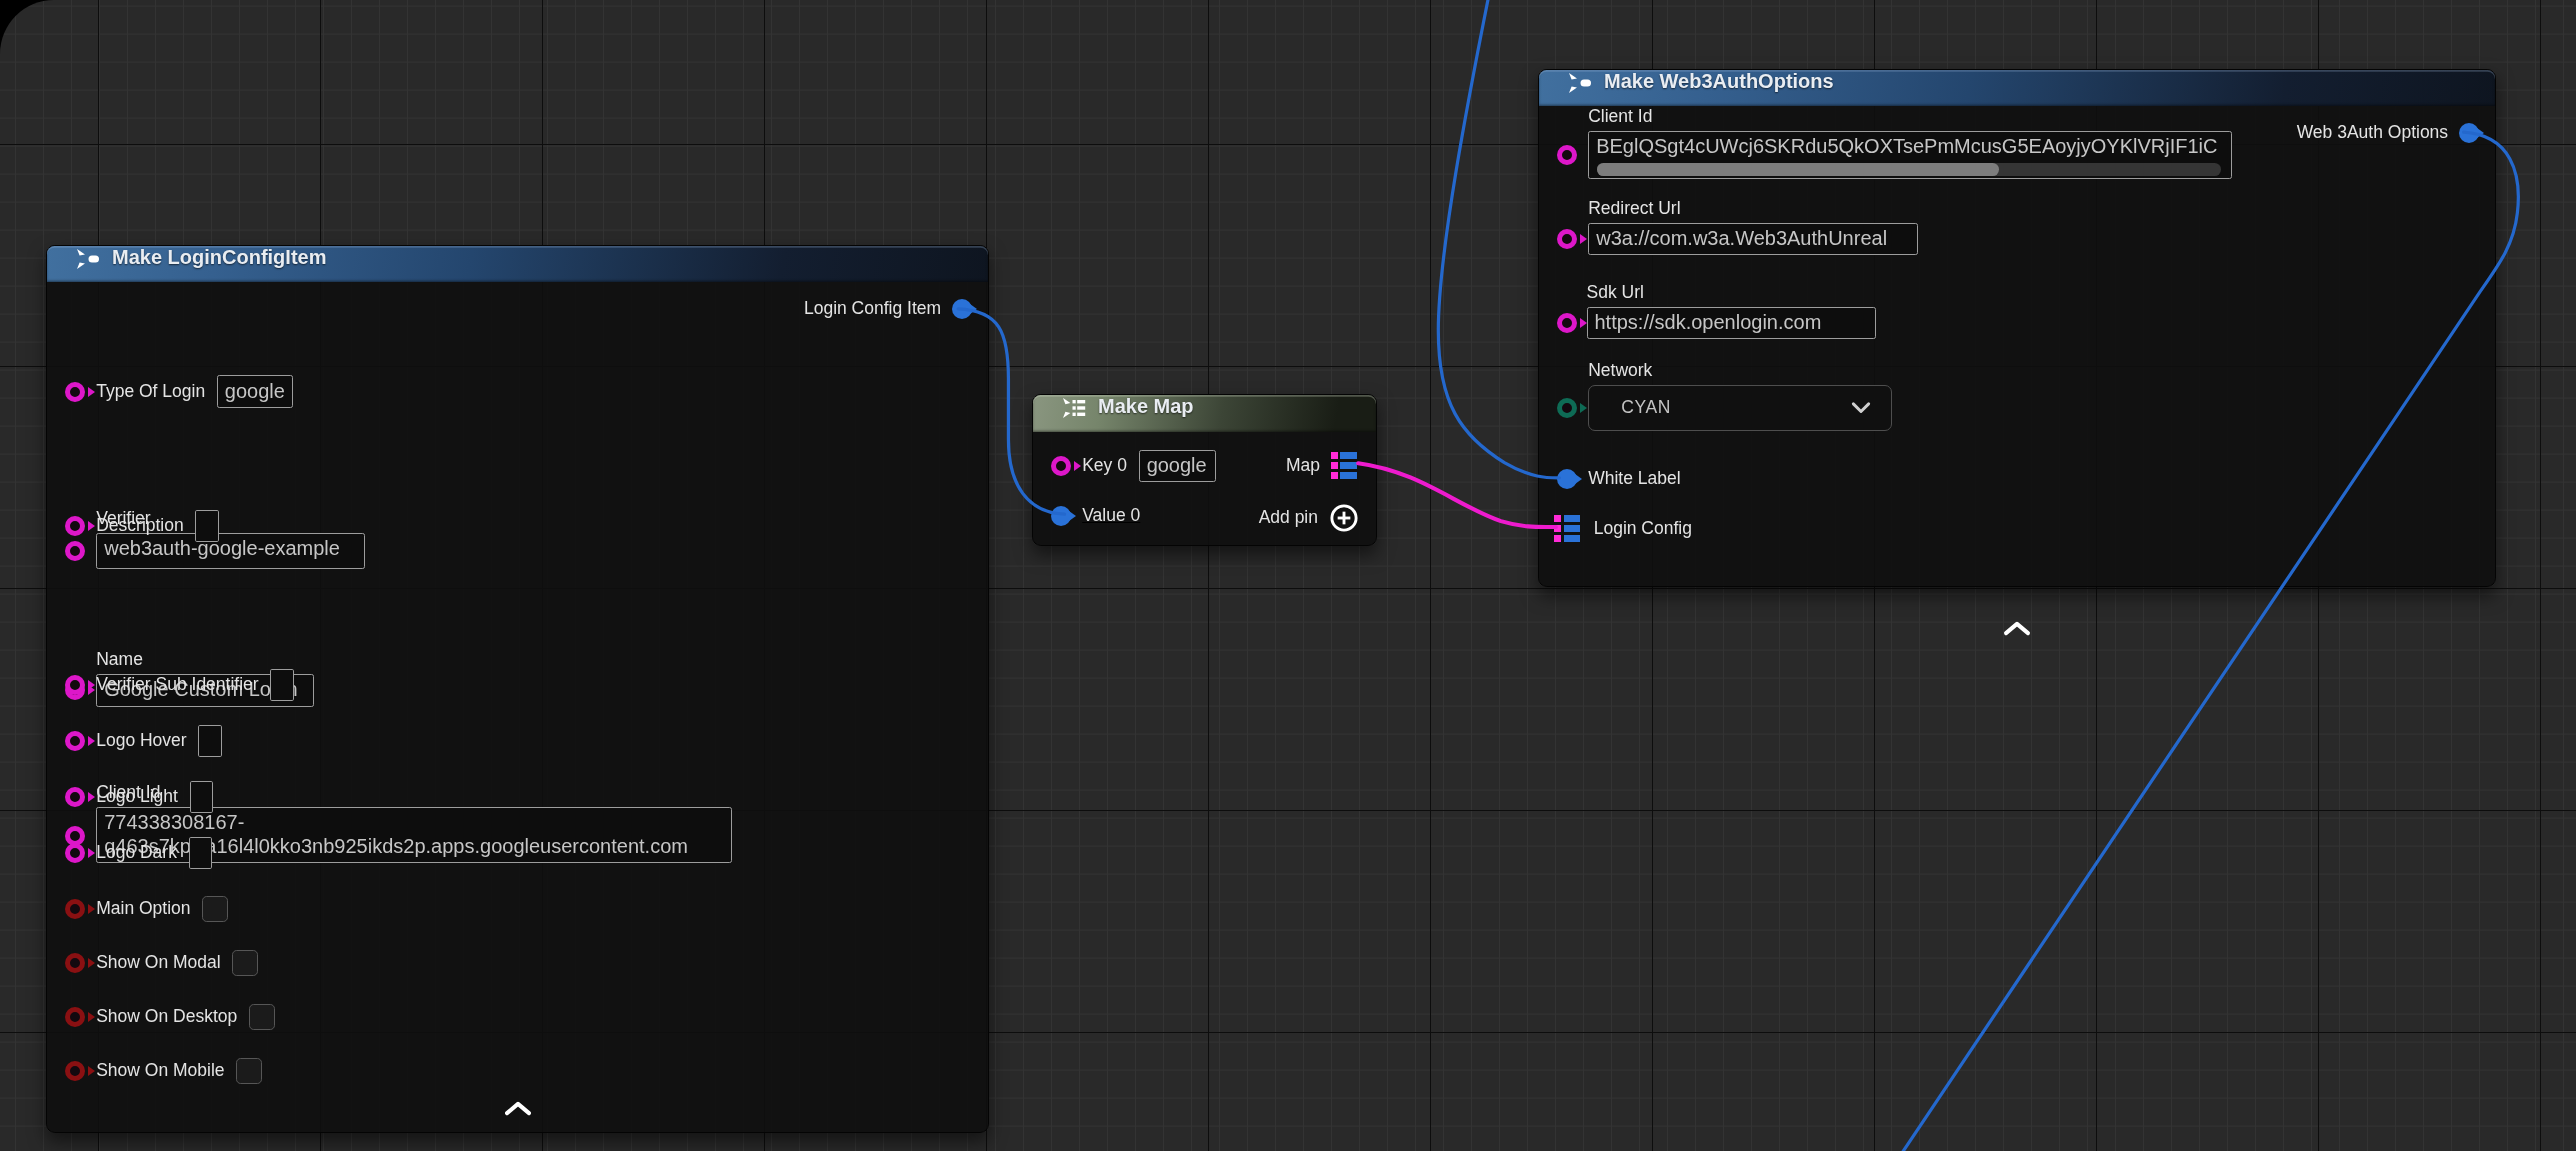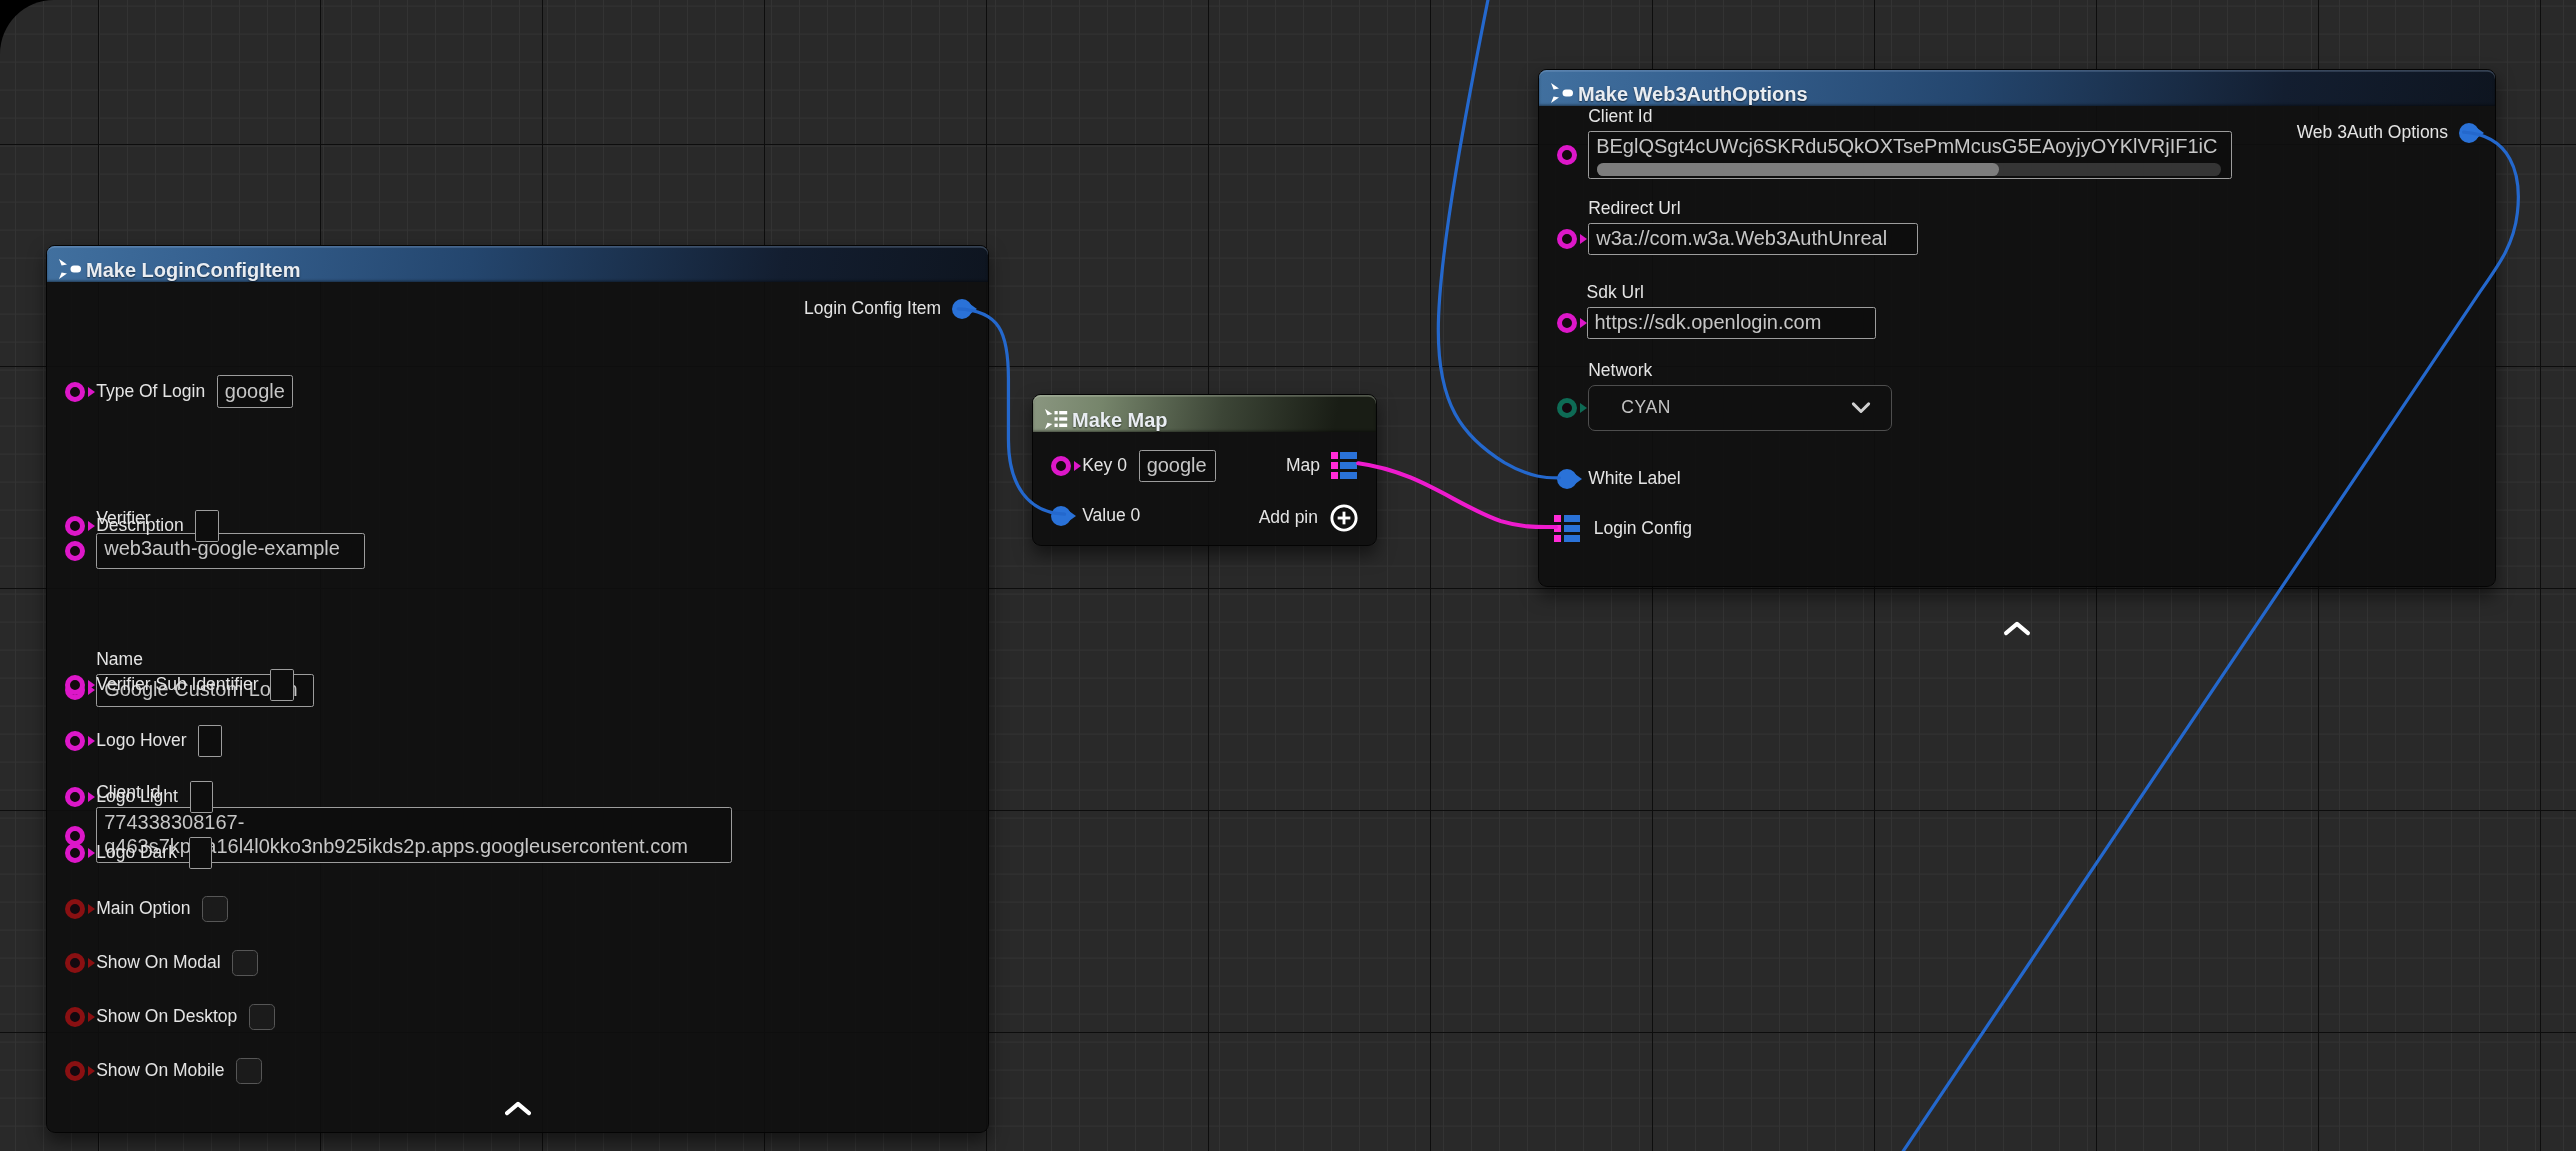--- a/index.html
+++ b/index.html
@@ -11,21 +11,21 @@
       linear-gradient(to right,#0d0d0d 1.2px,transparent 1.2px),
       linear-gradient(to bottom,#0d0d0d 1.2px,transparent 1.2px),
       linear-gradient(to right,#333333 0.6px,transparent 0.6px),
       linear-gradient(to bottom,#333333 0.6px,transparent 0.6px);
     background-size:222px 222px,222px 222px,28px 28px,28px 28px;
     background-position:98px 144px,98px 144px,15px 5.6px,15px 5.6px;}
   
   .node{position:absolute;background:rgba(14,14,14,0.90);border:1.2px solid #040404;border-radius:8.8px;
         box-shadow:0 8.2px 17.5px rgba(0,0,0,.5), inset 0 0.6px 0 rgba(255,255,255,.10);}
   .nhead{position:absolute;top:0;left:0;right:0;height:36px;border-radius:7.6px 7.6px 0 0;
-         display:flex;align-items:flex-end;gap:3px;padding:0 10px;box-sizing:border-box;
+         display:flex;align-items:flex-start;gap:11px;padding:0 28px;box-sizing:border-box;
          box-shadow:inset 0 1.8px 0 rgba(170,200,235,.25), inset 0 -1.2px 2.3px rgba(0,0,0,.45);}
   .nhead.blue{background:linear-gradient(100deg,#41709f 0%,#35608f 18%,#24466e 45%,#131e30 78%,#0e1520 100%);}
   .nhead.green{background:linear-gradient(100deg,#8a9680 0%,#76856b 20%,#3c4536 55%,#191d15 88%);
          box-shadow:inset 0 1.8px 0 rgba(215,225,205,.3), inset 0 -1.2px 2.3px rgba(0,0,0,.45);}
   .ntitle{font-size:20px;font-weight:bold;color:#e9edf2;text-shadow:0 1.2px 1.8px rgba(0,0,0,.6);white-space:nowrap;}
   .hicon{flex:0 0 auto;display:block;}
   
   .pin{width:20px;height:20px;border-radius:50%;box-sizing:border-box;position:relative;flex:0 0 auto;}
   .pin.ring{border:5.8px solid var(--c);background:#13090f;}
   .pin.fill{background:var(--c);}
@@ -194,21 +194,21 @@
       <span class="mappin">
         <i class="k"></i>
           <i class="v"></i>
           <i class="k"></i>
           <i class="v"></i>
           <i class="k"></i>
           <i class="v"></i>
       </span>
     </div>
 
-    <div class="row" style="top:104px;">
+    <div class="row" style="top:104px;text-decoration:underline;">
       <span class="pin fill" style="--c:#2a72d8;"></span>
       <span class="plabel">Value 0</span>
     </div>
 
     <div class="orow addpin" style="top:106px;right:17.5px;">
       <span class="plabel">Add pin</span>
       <svg width="30" height="30" viewBox="0 0 52 52">
         <circle cx="26" cy="26" r="21" fill="none" stroke="#fff" stroke-width="5"></circle>
         <line x1="26" y1="15" x2="26" y2="37" stroke="#fff" stroke-width="5"></line>
         <line x1="15" y1="26" x2="37" y2="26" stroke="#fff" stroke-width="5"></line>

